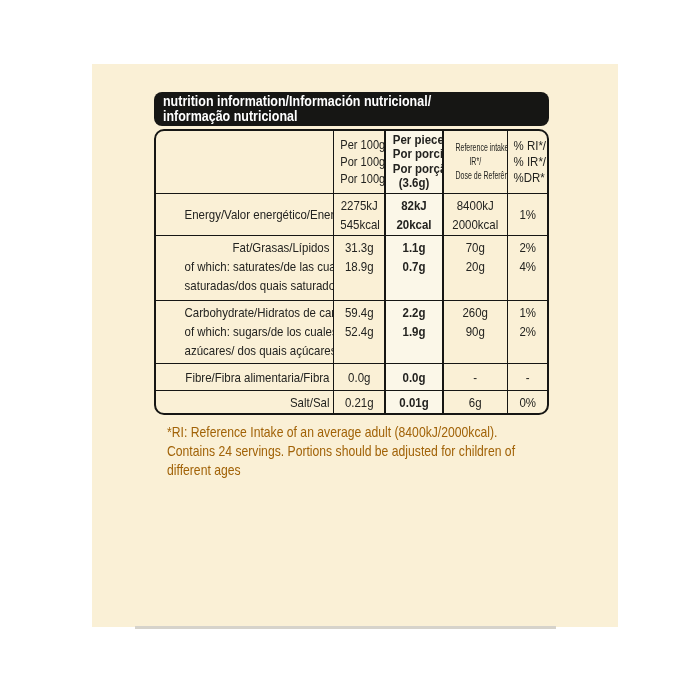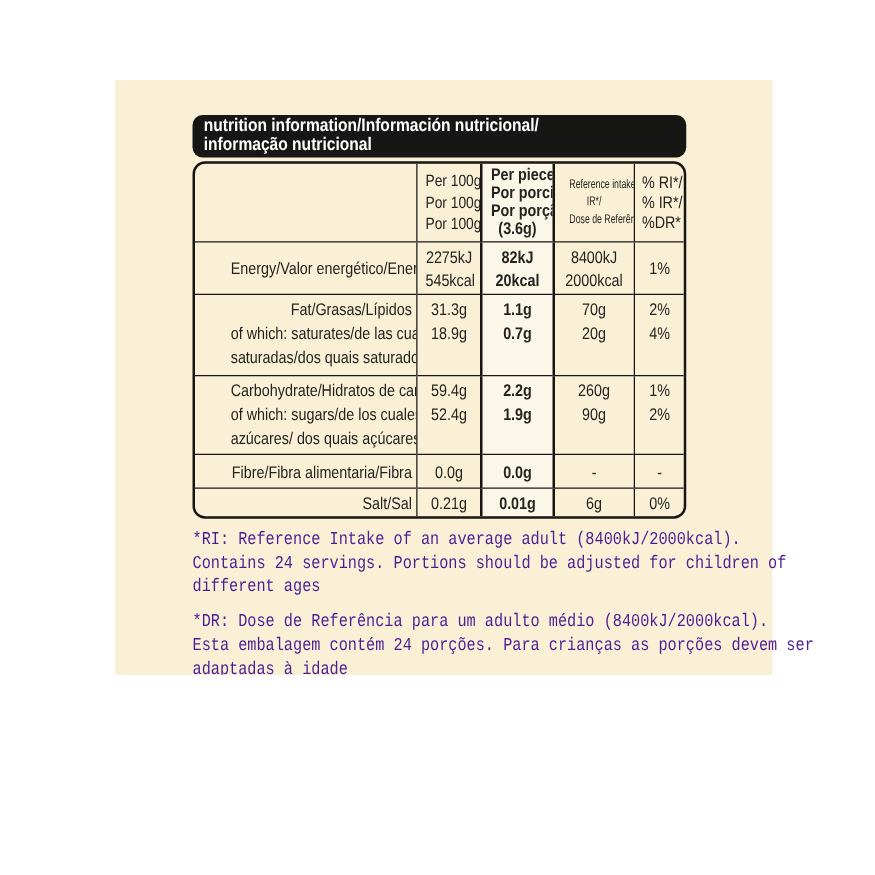--- a/index.html
+++ b/index.html
@@ -3,21 +3,21 @@
 <meta charset="utf-8">
 <style>
   html,body { margin:0; padding:0; }
   body {
     font-family: "Liberation Sans", sans-serif;
     background:#ffffff;
     -webkit-font-smoothing: antialiased;
   }
   .stage {
     position:relative;
-    width:700px; height:540px;
+    width:700px; height:700px;
     background:#ffffff;
     overflow:hidden;
   }
   .panel {
     position:absolute;
     left:92px; top:64px;
     width:526px; height:563px;
     background:#faf0d6;
   }
   .panel-shadow {
@@ -94,24 +94,23 @@
   td.hdr-pct .ln { line-height:16px; font-size:13.5px; }
   tr.r-hdr td { height:55px; }
   tr.r-energy td { height:34px; }
   tr.r-fat td { height:59px; }
   tr.r-carb td { height:56px; }
   tr.r-fibre td { height:23px;margin-top:32px; }
   tr.r-protein td { height:20px; }
   tr.r-salt td { height:15px; }
   .footnotes {
     position:absolute;
-    left:154px; top:423px;
+    left:167px; top:423px;
     width:440px;
-    color:#4c1d95;
-    font-family:Liberation Mono, monospace;
+    color:#a16207;
   }
   .fn { margin-bottom:9px; }
   .fn .ln {
     font-size:14.5px;
     line-height:19px;
     white-space:nowrap;
     transform:scaleX(0.84);
     transform-origin:left center;
   }
 </style>
@@ -271,19 +270,14 @@
     </tbody>
       </table>
   </div>
 
   <div class="footnotes">
     <div class="fn">
       <div class="ln">*RI: Reference Intake of an average adult (8400kJ/2000kcal).</div>
       <div class="ln">Contains 24 servings. Portions should be adjusted for children of</div>
       <div class="ln">different ages</div>
     </div>
-    <div class="fn">
-      <div class="ln">*DR: Dose de Referência para um adulto médio (8400kJ/2000kcal).</div>
-      <div class="ln">Esta embalagem contém 24 porções. Para crianças as porções devem ser</div>
-      <div class="ln">adaptadas à idade</div>
-    </div>
   </div>
 </div>
 
 </body></html>

